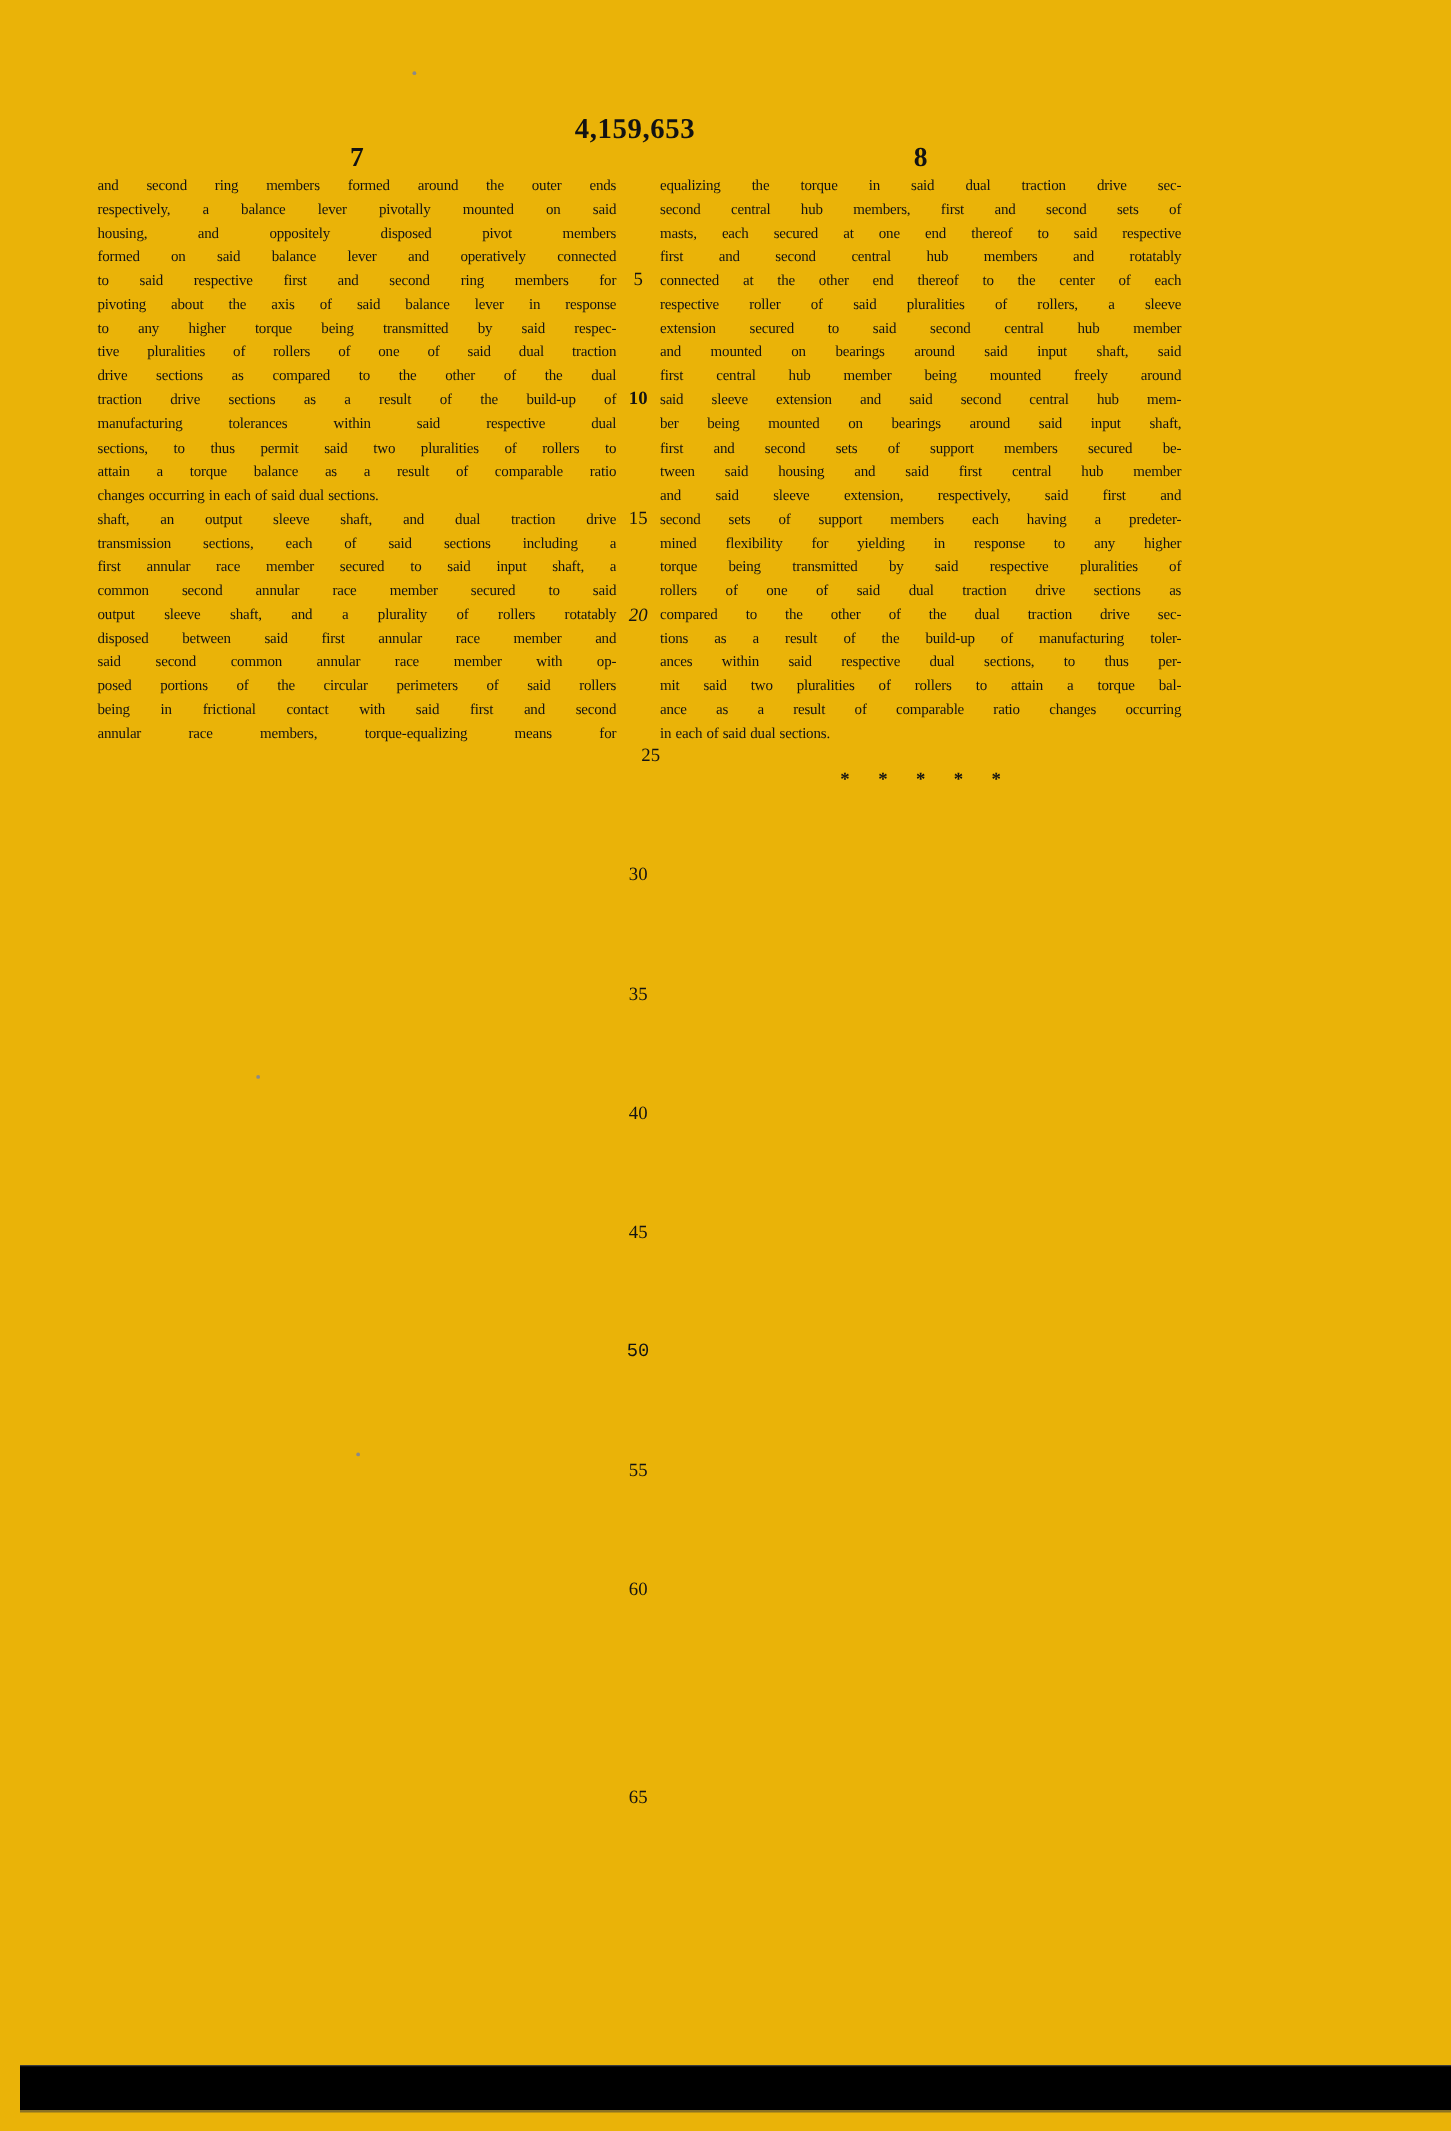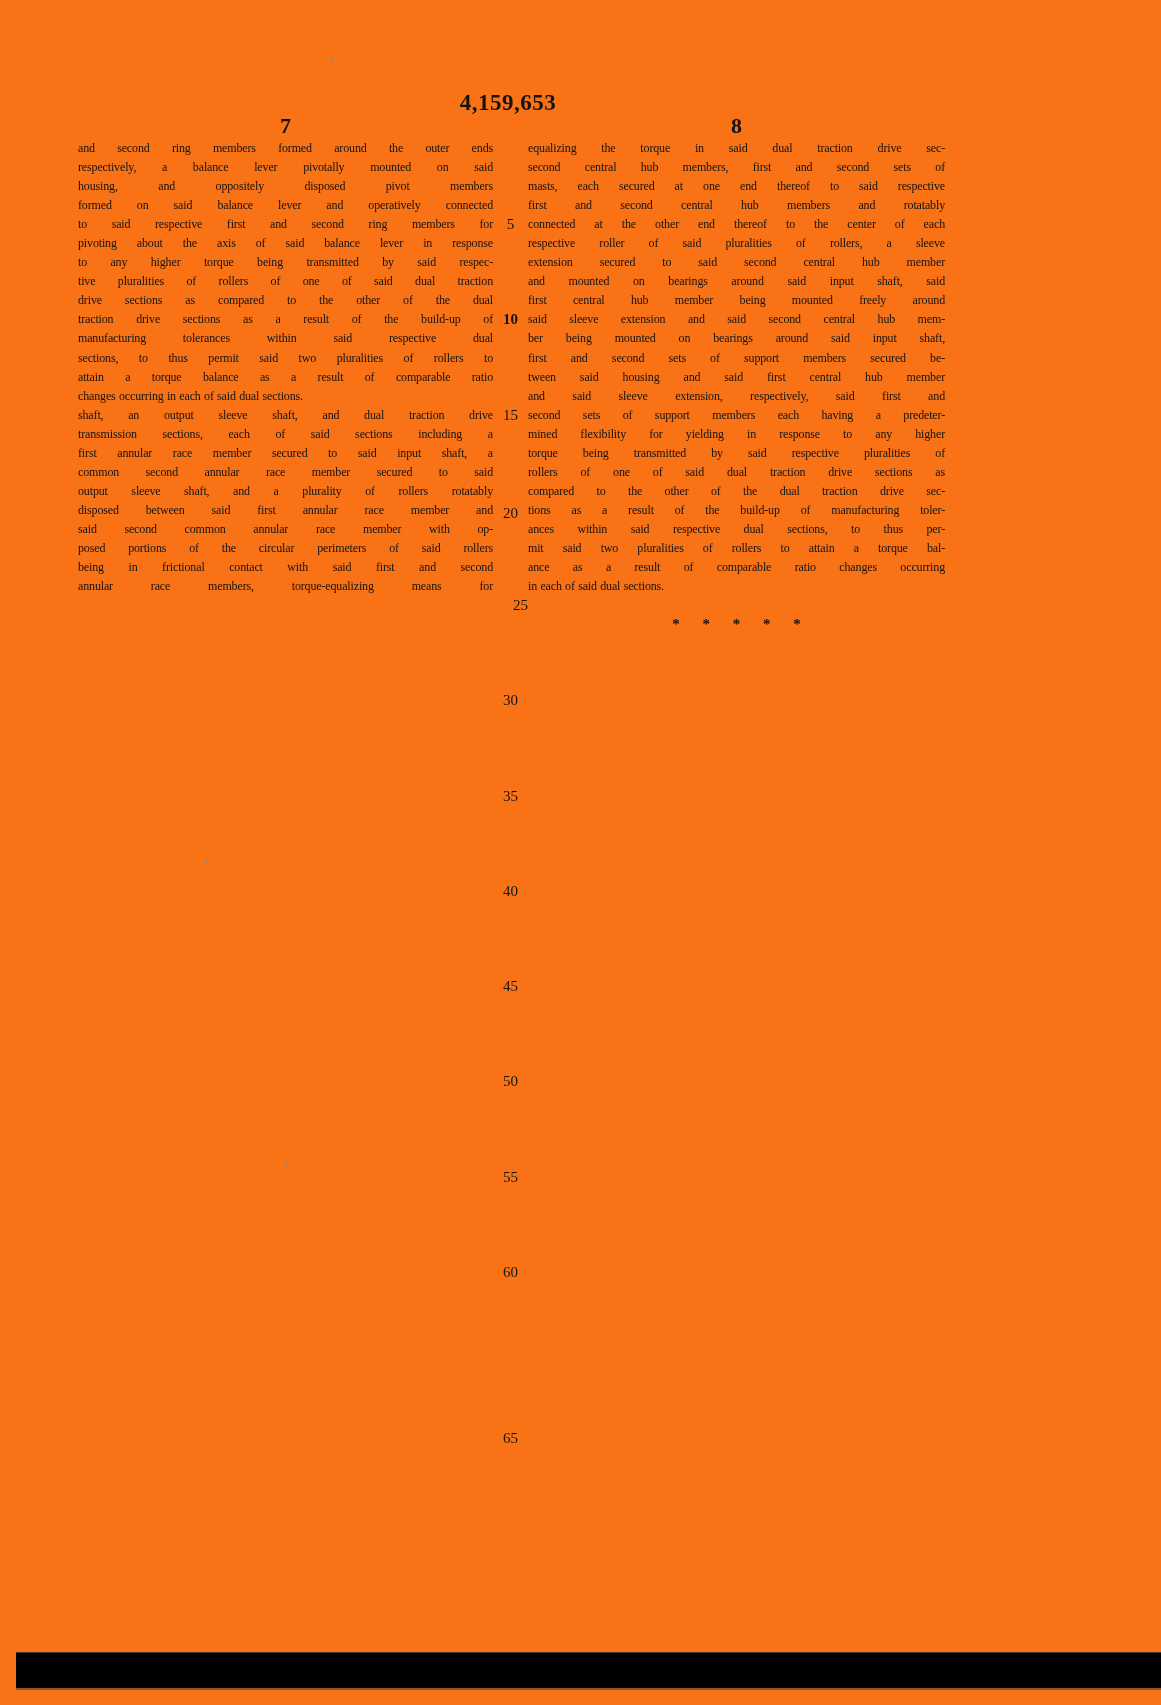--- a/index.html
+++ b/index.html
@@ -4,21 +4,21 @@
 <style>
   html, body {
     margin: 0;
     padding: 0;
     background: #e8e8e8;
   }
   .page {
     position: relative;
     width: 1161px;
     height: 1705px;
-    background: #f97316;
+    background: #eab308;
     font-family: "Liberation Serif", serif;
     color: #131313;
     overflow: hidden;
     margin: 0 auto;
   }
   .patent-number {
     position: absolute;
     top: 90px;
     left: 78px;
     width: 860px;
@@ -166,27 +166,27 @@
       <div class="line">ances within said respective dual sections, to thus per-</div>
       <div class="line">mit said two pluralities of rollers to attain a torque bal-</div>
       <div class="line">ance as a result of comparable ratio changes occurring</div>
       <div class="line no-just">in each of said dual sections.</div>
     </div>
 
   <div class="gutter">
       <div class="gutter-num" style="top: 76.2px;">5</div>
       <div class="gutter-num" style="top: 171.45px; font-weight: bold;">10</div>
       <div class="gutter-num" style="top: 266.7px;">15</div>
-      <div class="gutter-num" style="top: 365px;">20</div>
+      <div class="gutter-num" style="top: 345px; font-style: italic;">20</div>
       <div class="gutter-num" style="top: 457.2px; text-align: right;">25</div>
       <div class="gutter-num" style="top: 552.45px;">30</div>
       <div class="gutter-num" style="top: 647.7px;">35</div>
       <div class="gutter-num" style="top: 742.95px;">40</div>
       <div class="gutter-num" style="top: 838.2px;">45</div>
-      <div class="gutter-num" style="top: 933.45px;">50</div>
+      <div class="gutter-num" style="top: 933.45px; font-family: Liberation Mono, monospace;">50</div>
       <div class="gutter-num" style="top: 1028.7px;">55</div>
       <div class="gutter-num" style="top: 1123.95px;">60</div>
       <div class="gutter-num" style="top: 1290px;">65</div>
     </div>
 
   <div class="asterisks">* * * * *</div>
 
   <div class="bottom-bar"></div>
 
   <div class="speck" style="left:330px; top:57px;"></div>

